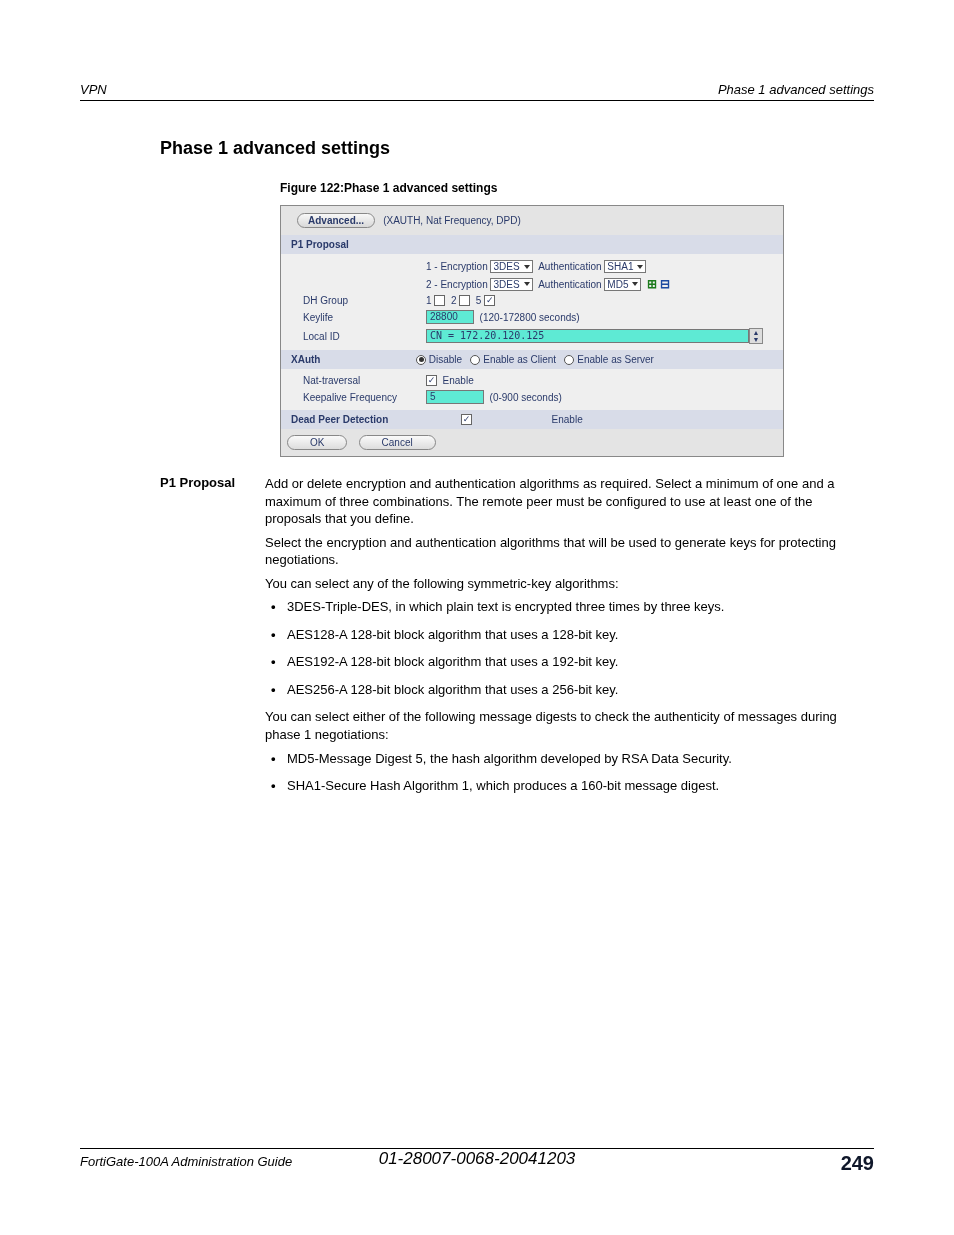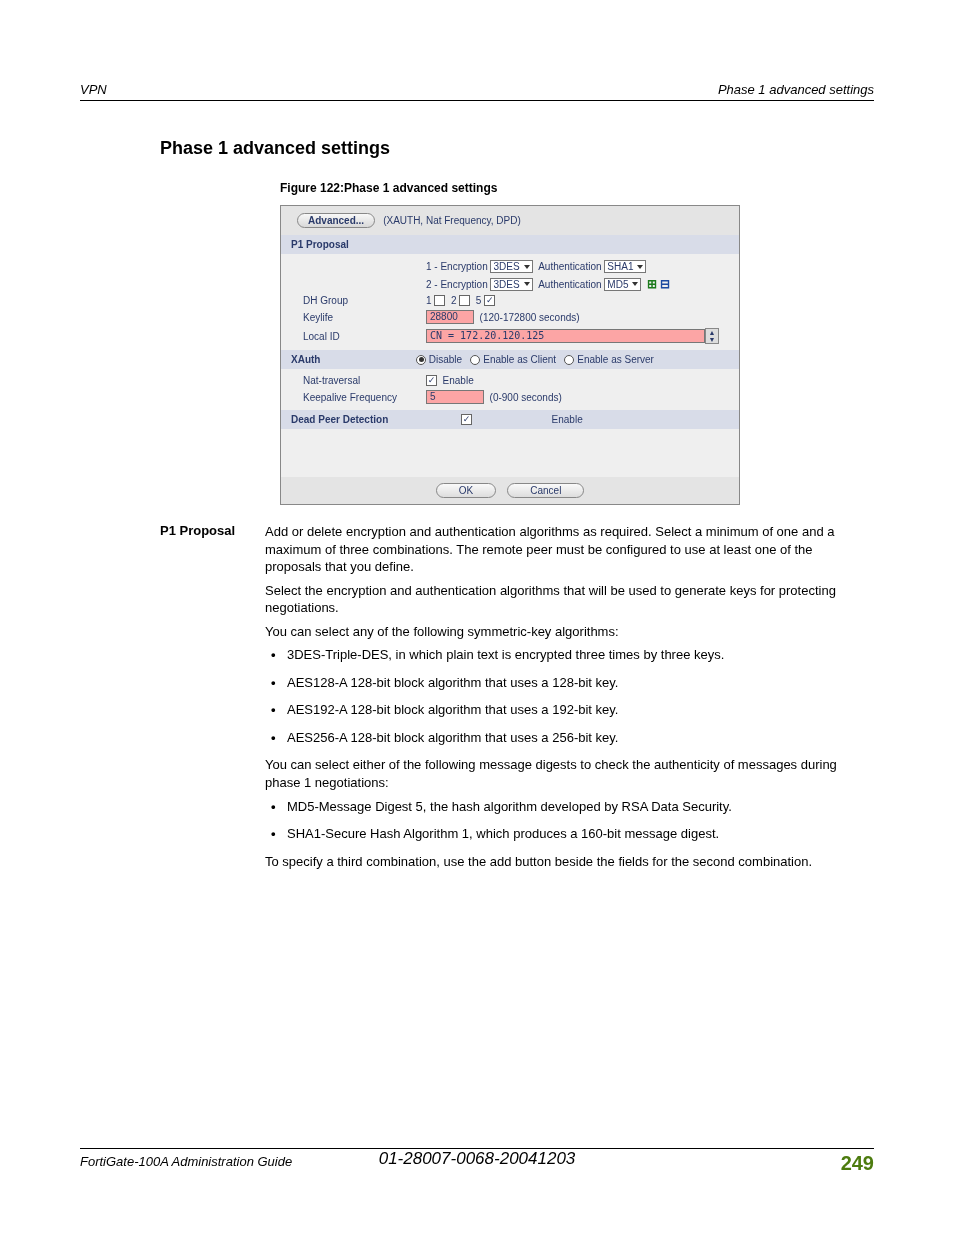--- a/index.html
+++ b/index.html
@@ -45,21 +45,21 @@
       margin-bottom: 22px;
     }
     .fig-caption {
       font-size: 12px;
       font-weight: bold;
       margin-left: 120px;
       margin-bottom: 10px;
     }
     .screenshot {
       margin-left: 120px;
-      width: 460px;
+      width: 504px;
       border: 1px solid #888;
       background: #efefef;
       font-family: Verdana, Arial, sans-serif;
       font-size: 10px;
       color: #2a3a6a;
     }
     .ss-row { display: flex; align-items: center; padding: 2px 8px; }
     .ss-section { background: #d8dce8; font-weight: bold; padding: 4px 10px; color: #2a3a6a; }
     .ss-label-col { width: 125px; flex-shrink: 0; padding-left: 2px; }
     .ss-body { padding: 4px 12px; }
@@ -75,47 +75,47 @@
     }
     .ss-select {
       border: 1px solid #777; background: #fff; font-size: 10px; padding: 0 2px;
       display: inline-flex; align-items: center; gap: 4px;
     }
     .ss-select .caret {
       width: 0; height: 0; border-left: 3px solid transparent; border-right: 3px solid transparent;
       border-top: 4px solid #333; display:inline-block;
     }
     .ss-input {
-      border: 1px solid #777; background: #fca5a5; font-size: 10px; padding: 0 3px;
+      border: 1px solid #777; background: #5eead4; font-size: 10px; padding: 0 3px;
       display: inline-block; min-height: 14px;
     }
     .ss-check { width: 11px; height: 11px; border: 1px solid #666; background:#fff; display:inline-block; text-align:center; font-size:9px; line-height:9px;}
     .ss-radio { width: 10px; height: 10px; border: 1px solid #555; border-radius:50%; display:inline-block; position:relative; background:#fff;}
     .ss-radio.sel::after { content:""; position:absolute; top:1.5px; left:1.5px; width:5px; height:5px; border-radius:50%; background:#333;}
     .ss-btn {
       display:inline-block; background:linear-gradient(#fafafa,#ddd); border:1px solid #888;
       border-radius:10px; padding:1px 22px; font-size:10px;
     }
-    .ss-footer { text-align:center; padding: 6px; background:#e4e4e4;margin-top:48px; }
+    .ss-footer { padding: 6px; background:#e4e4e4; }
     .ss-plus { color:#1b7a1b; font-weight:bold; font-size:12px;}
     .ss-minus { color:#1b4aa1; font-weight:bold; font-size:12px;}
     .ss-scroll { width:14px; border:1px solid #888; background:#ddd; display:flex; flex-direction:column; align-items:center; font-size:7px; }
     .desc-block { display: flex; margin-top: 18px; }
     .desc-label { width: 105px; flex-shrink: 0; font-weight: bold; font-size: 13px; }
     .desc-body { flex: 1; font-size: 13px; line-height: 1.35; }
     .desc-body p { margin-bottom: 6px; }
     .desc-body ul { list-style: none; margin: 4px 0 6px 0; }
     .desc-body ul li { position: relative; padding-left: 22px; margin-bottom: 10px; }
     .desc-body ul li::before { content: "•"; position: absolute; left: 6px; font-weight: bold; }
     .footer-rule {
       position: absolute; bottom: 86px; left: 80px; right: 80px; border-top: 1px solid #000;
     }
     .footer-left { position: absolute; bottom: 66px; left: 80px; font-style: italic; font-size: 13px; }
     .footer-center { position: absolute; bottom: 66px; left: 0; right: 0; text-align: center; font-style: italic; font-size: 17px; }
-    .footer-right { position: absolute; bottom: 60px; right: 80px; font-weight: bold; font-size: 20px; color: #4d7c0f; }
+    .footer-right { position: absolute; bottom: 60px; right: 80px; font-weight: bold; font-size: 20px; color: #0f172a; }
   </style>
 </head>
 <body>
 
 <div class="header-left">VPN</div>
 <div class="header-right">Phase 1 advanced settings</div>
 <div class="header-rule"></div>
 
 <div class="main">
   <div class="h1">Phase 1 advanced settings</div>
@@ -213,21 +213,20 @@
         <li>3DES-Triple-DES, in which plain text is encrypted three times by three keys.</li>
         <li>AES128-A 128-bit block algorithm that uses a 128-bit key.</li>
         <li>AES192-A 128-bit block algorithm that uses a 192-bit key.</li>
         <li>AES256-A 128-bit block algorithm that uses a 256-bit key.</li>
       </ul>
       <p>You can select either of the following message digests to check the authenticity of messages during phase 1 negotiations:</p>
       <ul>
         <li>MD5-Message Digest 5, the hash algorithm developed by RSA Data Security.</li>
         <li>SHA1-Secure Hash Algorithm 1, which produces a 160-bit message digest.</li>
       </ul>
-      <p>To specify a third combination, use the add button beside the fields for the second combination.</p>
     </div>
   </div>
 </div>
 
 <div class="footer-rule"></div>
 <div class="footer-left">FortiGate-100A Administration Guide</div>
 <div class="footer-center">01-28007-0068-20041203</div>
 <div class="footer-right">249</div>
 
 </body></html>

